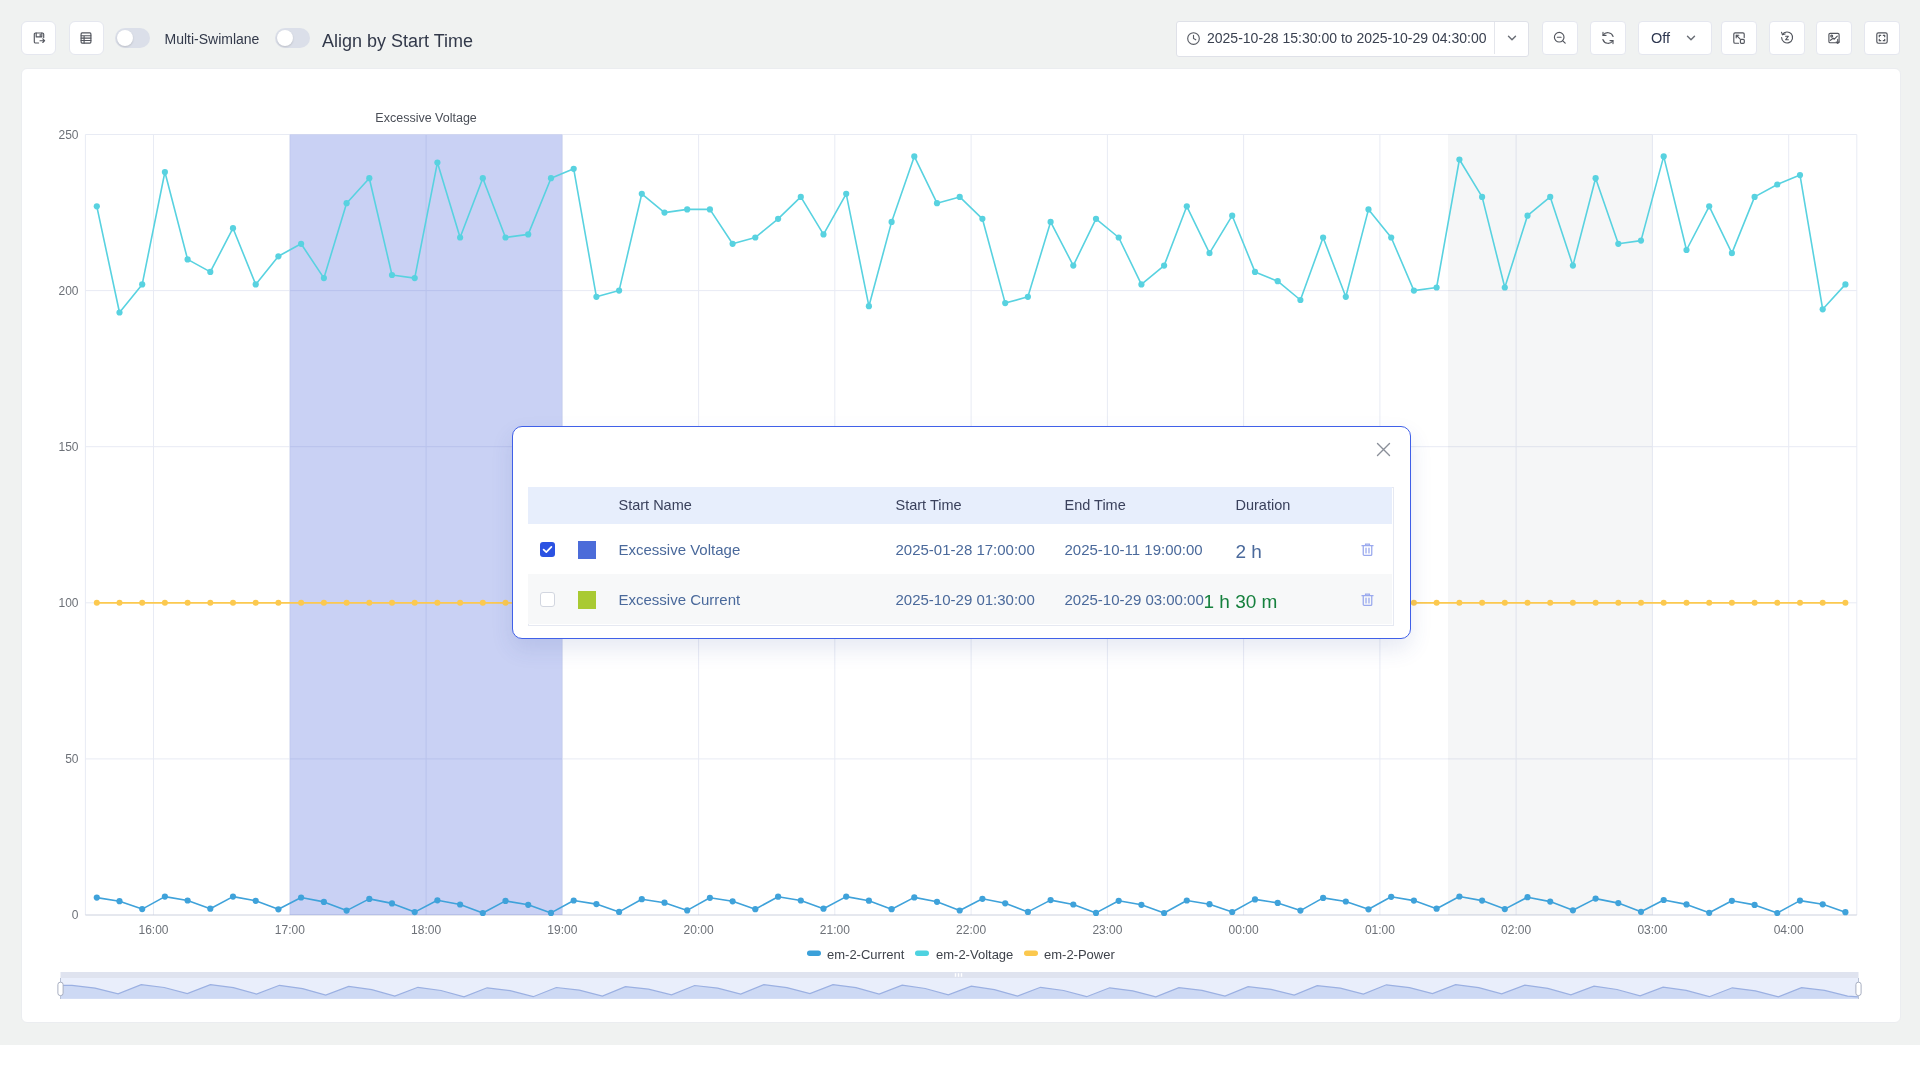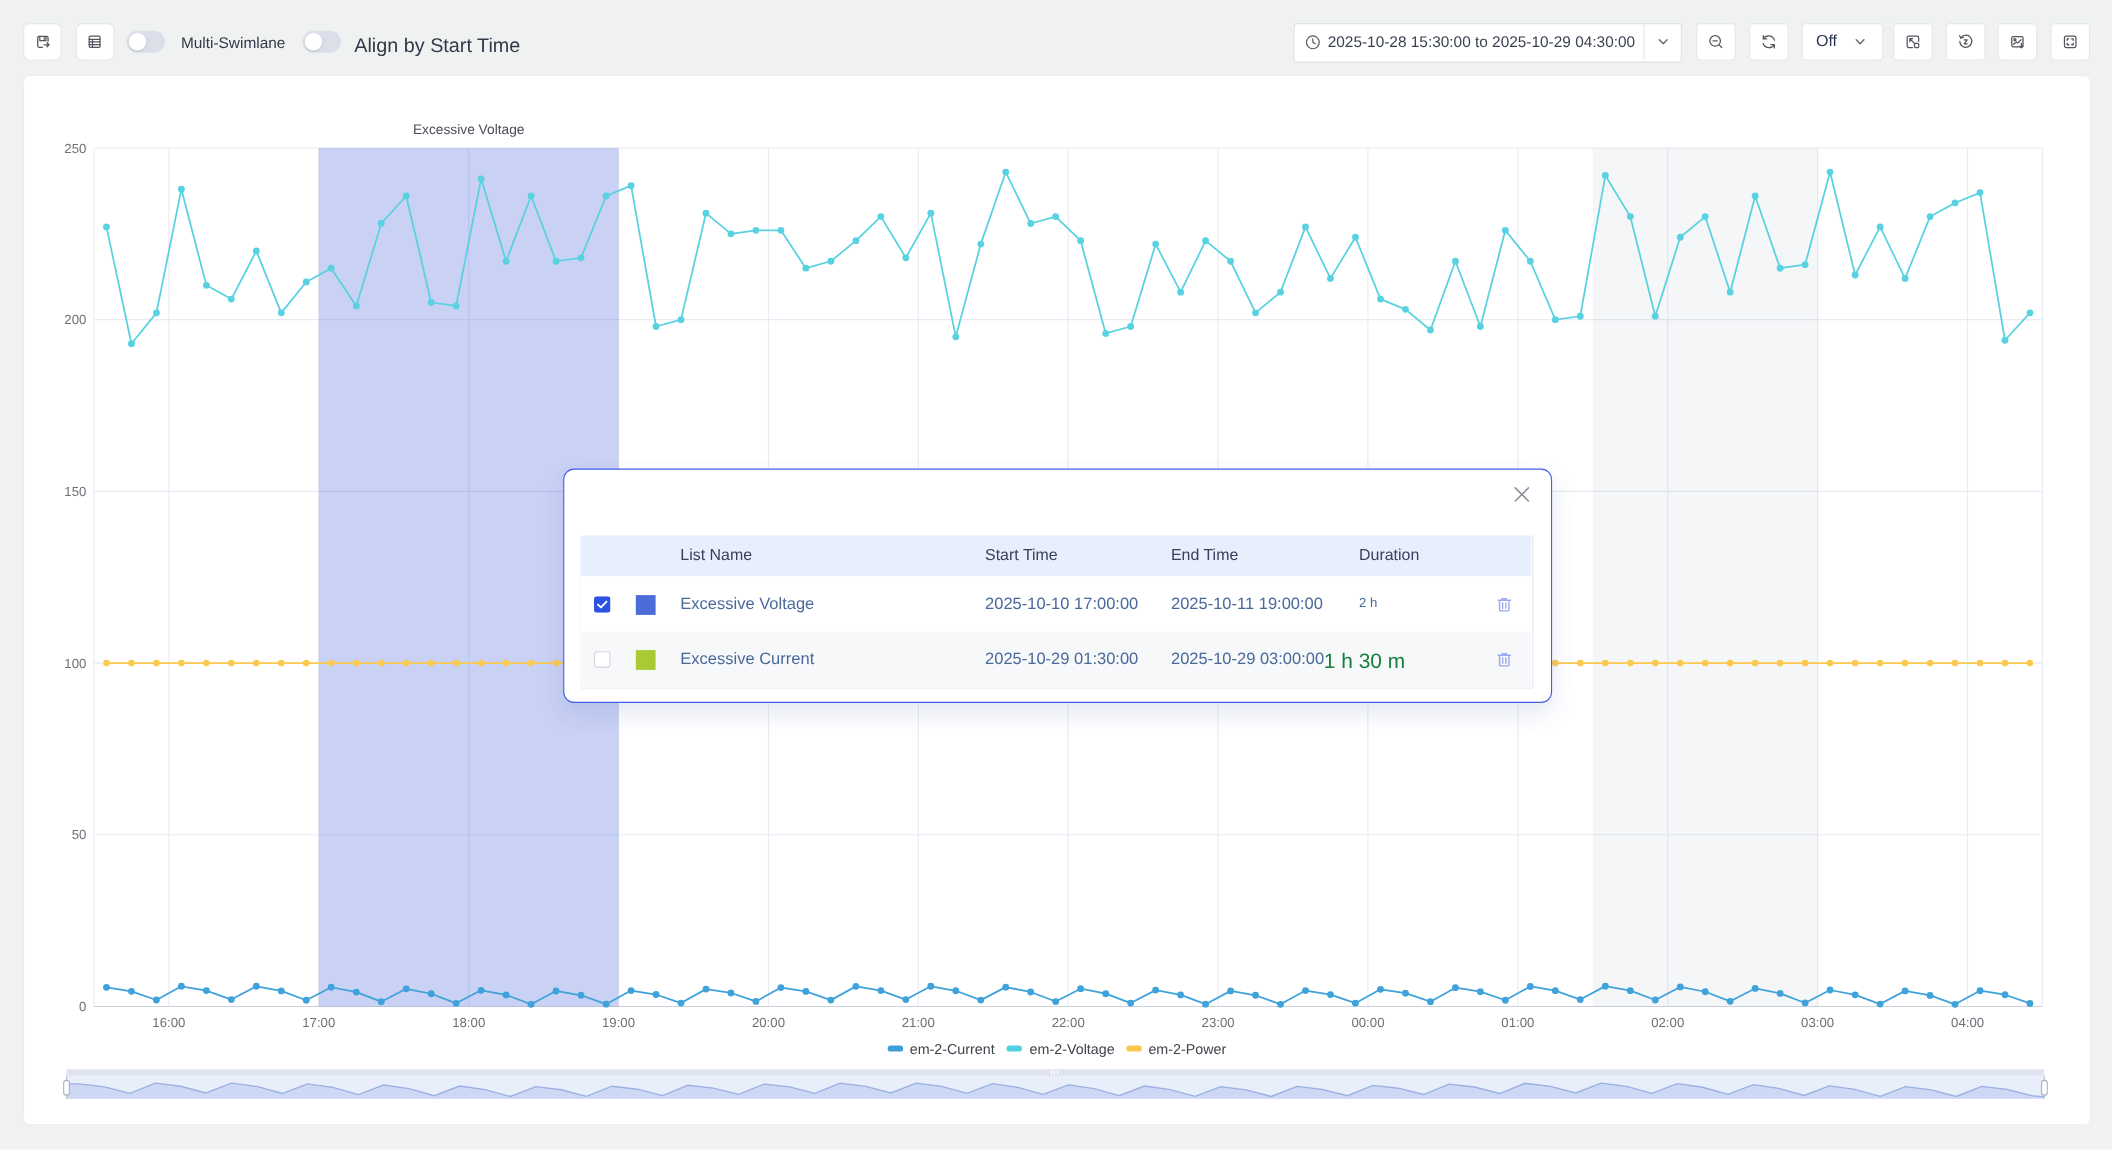--- a/index.html
+++ b/index.html
@@ -383,35 +383,35 @@
       <line x1="1836.5" y1="909" x2="1836.5" y2="930" stroke="#b9c2d6" stroke-width="1"></line>
       <rect x="1833.9" y="913.2" width="5.2" height="13.4" rx="2.4" fill="#ffffff" stroke="#a8afc2" stroke-width="1"></rect>
     </svg>
 </div>
 <div style="position:absolute;left:511.5px;top:425.5px;width:899px;height:213px;background:#fff;border:1.5px solid #4060e8;border-radius:10px;box-shadow:0 10px 22px rgba(50,70,160,.12);box-sizing:border-box">
     <svg style="position:absolute;left:862px;top:14px" width="17" height="17" viewBox="0 0 17 17">
       <path d="M2.5 2.5 L14.5 14.5 M14.5 2.5 L2.5 14.5" stroke="#8a8f99" stroke-width="1.4" stroke-linecap="round"></path>
     </svg>
     <div style="position:absolute;left:15px;top:60px;width:864px;height:137px;border:1px solid #e6e9f2;box-sizing:content-box"></div>
     <div style="position:absolute;left:15px;top:60px;width:864px;height:37px;background:#e7eefc">
-      <div style="position:absolute;left:91px;top:10px;font-size:14.5px;color:#3a415c">List Name</div>
+      <div style="position:absolute;left:91px;top:10px;font-size:14.5px;color:#3a415c">Start Name</div>
       <div style="position:absolute;left:368px;top:10px;font-size:14.5px;color:#3a415c">Start Time</div>
       <div style="position:absolute;left:537px;top:10px;font-size:14.5px;color:#3a415c">End Time</div>
       <div style="position:absolute;left:708px;top:10px;font-size:14.5px;color:#3a415c">Duration</div>
     </div>
     <div style="position:absolute;left:15px;top:97px;width:864px;height:50px;background:#ffffff">
       <div style="position:absolute;left:12px;top:18px"><svg width="15" height="15" viewBox="0 0 15 15">
           <rect width="15" height="15" rx="3" fill="#2b52e2"></rect>
           <path d="M3.6 7.6 L6.3 10.2 L11.4 4.9" fill="none" stroke="#fff" stroke-width="1.7" stroke-linecap="round" stroke-linejoin="round"></path>
         </svg></div>
       <div style="position:absolute;left:50.5px;top:17.5px;width:18px;height:18px;background:#4c6cd9"></div>
       <div style="position:absolute;left:91px;top:17.5px;font-size:15px;color:#4a699b">Excessive Voltage</div>
-      <div style="position:absolute;left:368px;top:17.5px;font-size:15px;color:#4a699b">2025-10-10 17:00:00</div>
+      <div style="position:absolute;left:368px;top:17.5px;font-size:15px;color:#4a699b">2025-01-28 17:00:00</div>
       <div style="position:absolute;left:537px;top:17.5px;font-size:15px;color:#4a699b">2025-10-11 19:00:00</div>
-      <div style="position:absolute;left:708px;top:17.5px;font-size:12px;color:#4a699b">2 h</div>
+      <div style="position:absolute;left:708px;top:17.5px;font-size:19px;color:#4a699b">2 h</div>
       <div style="position:absolute;left:831px;top:17px"><svg width="17" height="17" viewBox="0 0 16 16" fill="none" stroke="#9aa9ee" stroke-width="1.2" stroke-linecap="round">
           <path d="M2.8 4.4 L13.2 4.4 M6.2 4.2 L6.2 3 L9.8 3 L9.8 4.2 M4 4.6 L4 12.6 a0.9 0.9 0 0 0 0.9 0.9 L11.1 13.5 a0.9 0.9 0 0 0 0.9 -0.9 L12 4.6 M6.6 6.8 L6.6 11.2 M9.4 6.8 L9.4 11.2"></path>
         </svg></div>
     </div>
     <div style="position:absolute;left:15px;top:147px;width:864px;height:50px;background:#f7f8f9">
       <div style="position:absolute;left:12px;top:18px">
         <div style="width:15px;height:15px;border:1.5px solid #d2d6e0;border-radius:3px;background:#fff;box-sizing:border-box"></div>
       </div>
       <div style="position:absolute;left:50.5px;top:17.5px;width:18px;height:18px;background:#a9ca33"></div>
       <div style="position:absolute;left:91px;top:17.5px;font-size:15px;color:#4a699b">Excessive Current</div>

